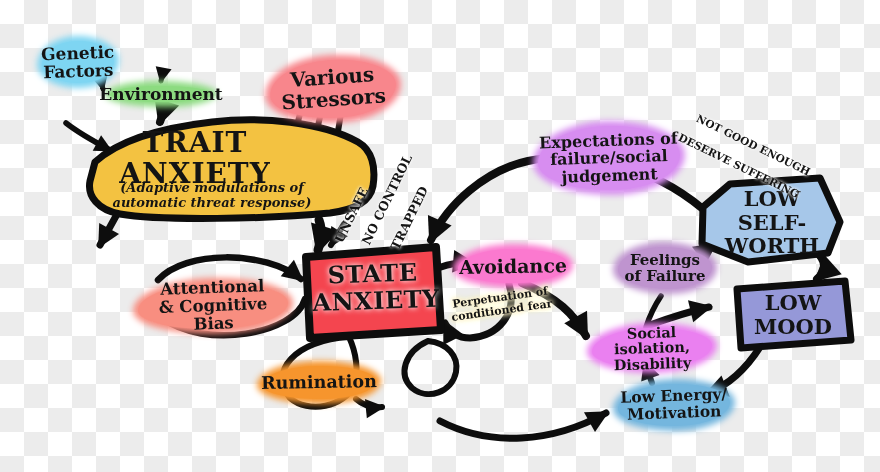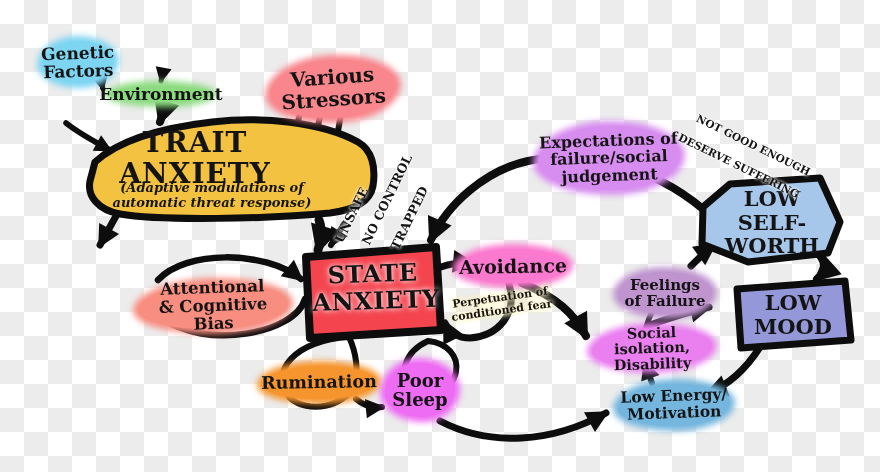--- a/index.html
+++ b/index.html
@@ -99,27 +99,25 @@
 failure/social
 judgement</div>
 
   <div class="blob" style="left: 458px; top: 249px; width: 110px; height: 34px; font-size: 19px; transform: rotate(-1deg); background: rgb(251, 121, 207); box-shadow: rgb(251, 121, 207) 0px 0px 6px 5px;">Avoidance</div>
 
   <div class="blob" style="left: 138px; top: 283px; width: 150px; height: 46px; font-size: 16.5px; transform: rotate(-2deg); background: rgb(248, 142, 128); box-shadow: rgb(248, 142, 128) 0px 0px 6px 5px;">Attentional
 &amp; Cognitive Bias</div>
 
   <div class="blob" style="left: 262px; top: 366px; width: 114px; height: 33px; font-size: 17.5px; transform: rotate(-1deg); background: rgb(246, 149, 45); box-shadow: rgb(246, 149, 45) 0px 0px 6px 5px;">Rumination</div>
 
-  <div class="blob" style="left: 385px; top: 363px; width: 70px; height: 54px; font-size: 18px; background: rgb(238, 108, 243); box-shadow: rgb(238, 108, 243) 0px 0px 6px 5px;">Poor
-Sleep</div>
 
   <div class="blob" style="left: 592px; top: 328px; width: 120px; height: 40px; font-size: 14.5px; transform: rotate(-2deg); background: rgb(234, 128, 240); box-shadow: rgb(234, 128, 240) 0px 0px 6px 5px;">Social isolation,
 Disability</div>
 
-  <div class="blob" style="left: 618px; top: 272px; width: 94px; height: 42px; font-size: 15px; background: rgb(191, 148, 207); box-shadow: rgb(191, 148, 207) 0px 0px 6px 5px;">Feelings
+  <div class="blob" style="left: 618px; top: 247px; width: 94px; height: 42px; font-size: 15px; background: rgb(191, 148, 207); box-shadow: rgb(191, 148, 207) 0px 0px 6px 5px;">Feelings
 of Failure</div>
 
   <div class="blob" style="left: 618px; top: 384px; width: 112px; height: 42px; font-size: 15.5px; transform: rotate(-2deg); background: rgb(116, 182, 222); box-shadow: rgb(116, 182, 222) 0px 0px 6px 5px;">Low Energy/
 Motivation</div>
 
   <div class="shape-label" style="left:100px;top:127px;width:190px;font-size:28px;letter-spacing:1px;">TRAIT
 ANXIETY</div>
   <div class="shape-label" style="left:102px;top:181px;width:220px;font-size:13px;font-style:italic;">(Adaptive modulations of
 automatic threat response)</div>
 

